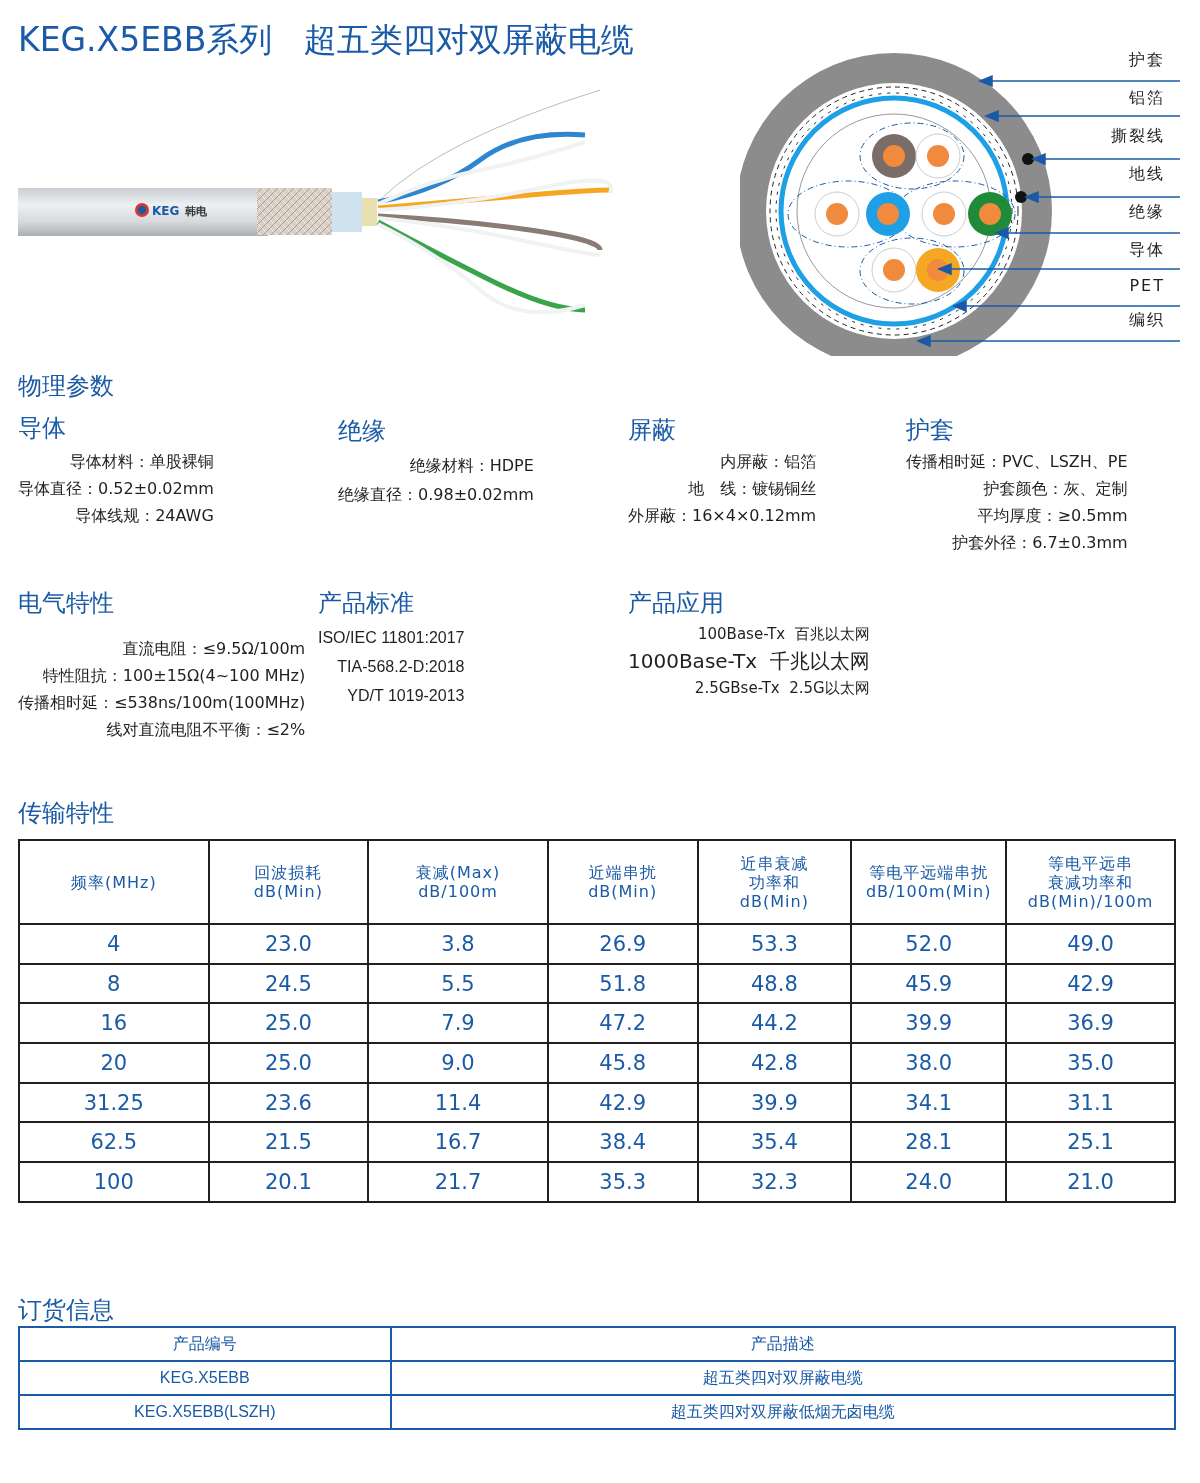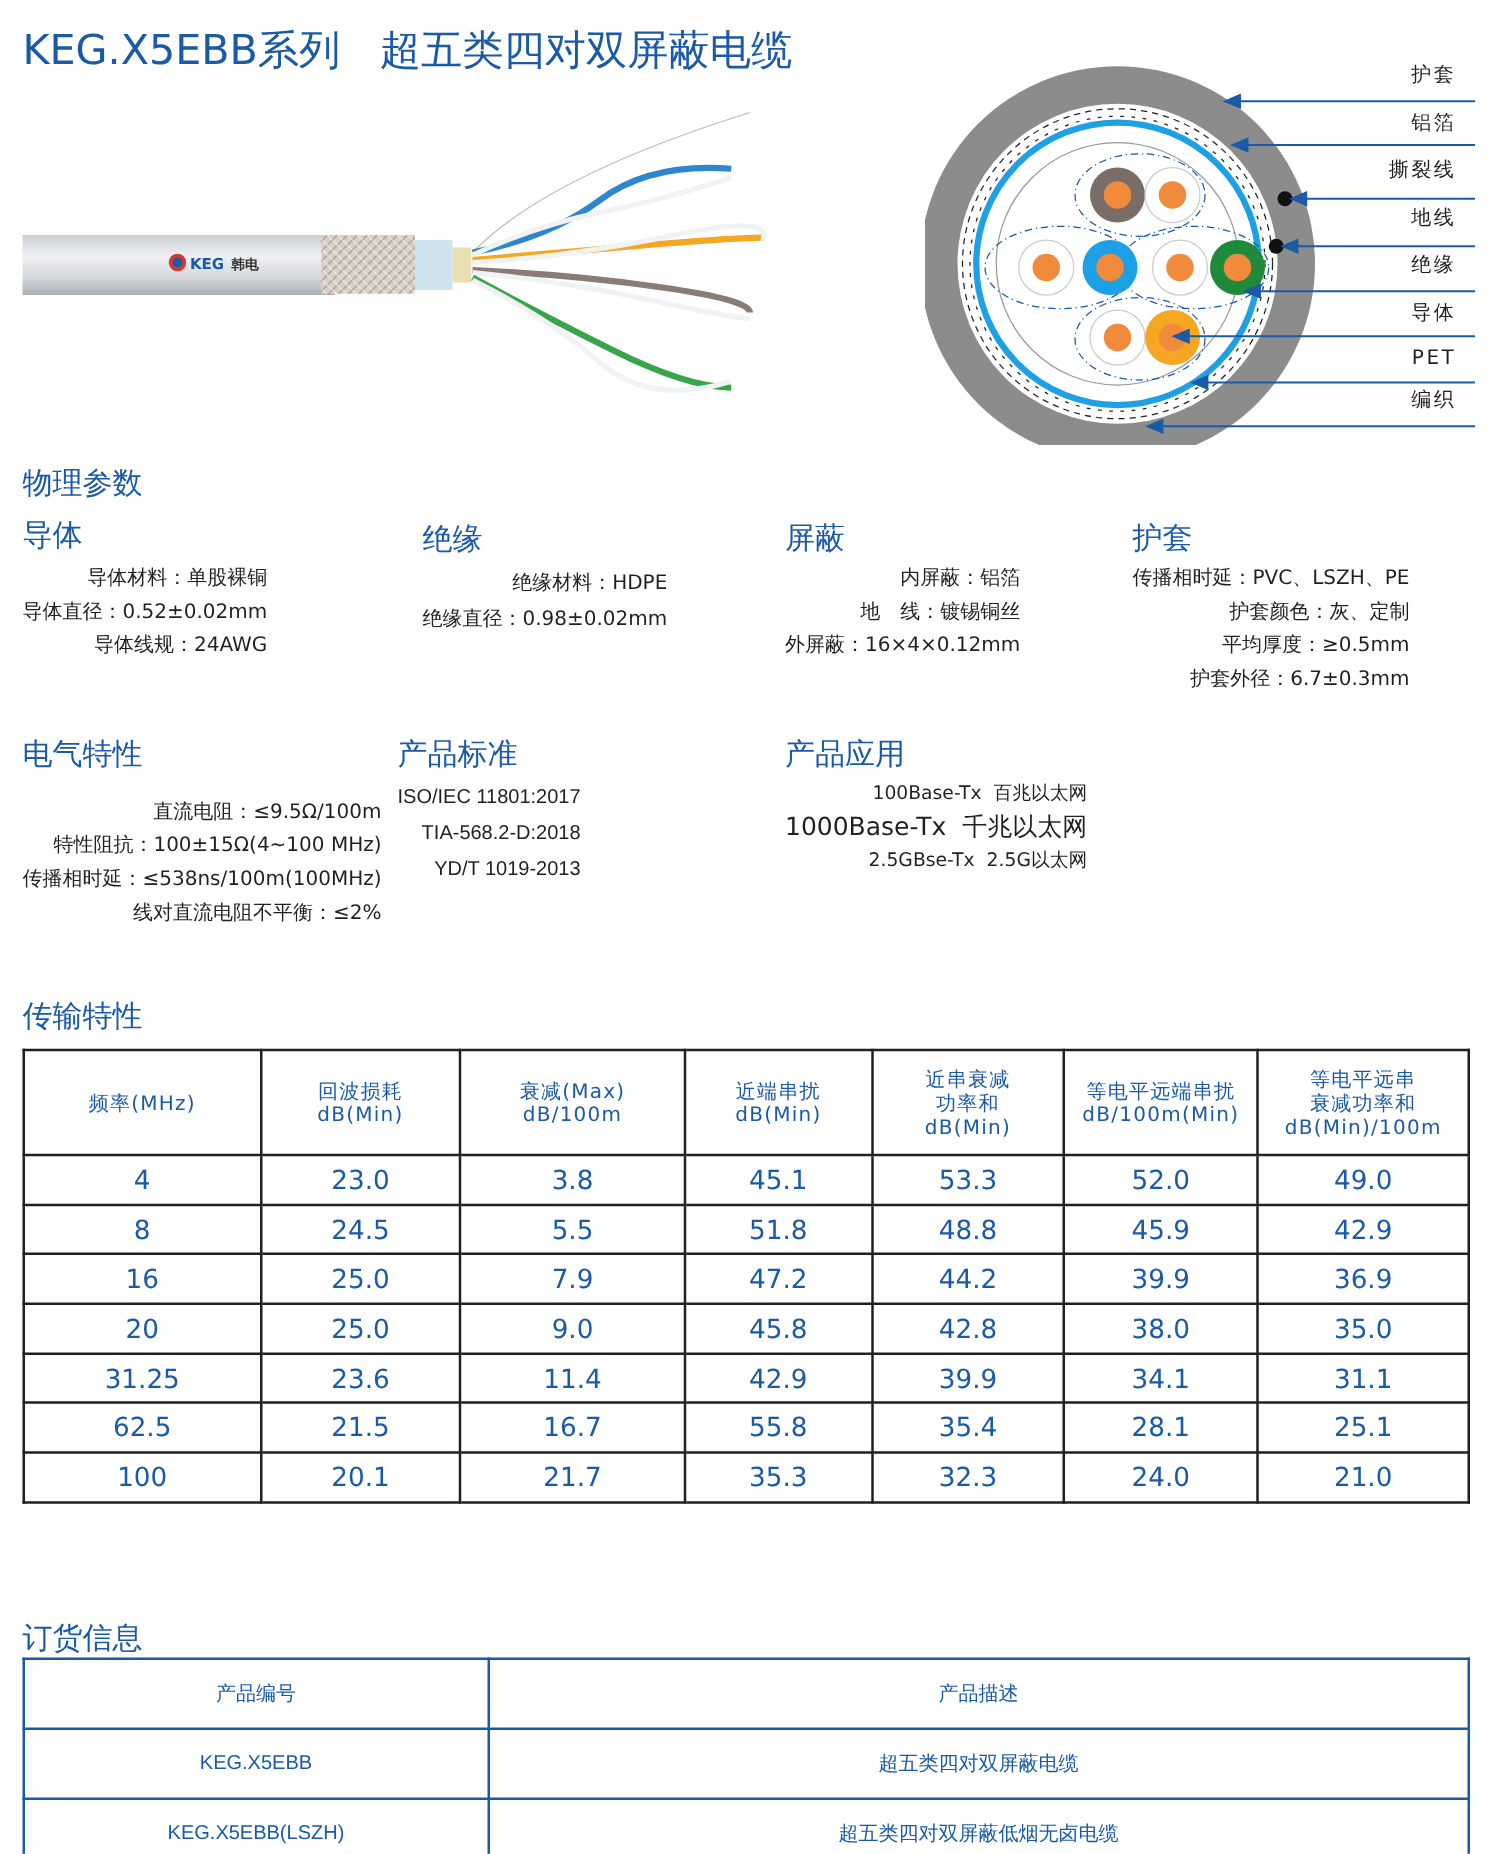--- a/index.html
+++ b/index.html
@@ -19,21 +19,21 @@
   .sub-h { font-size: 24px; color: #1a5aa6; font-family: "DejaVu Sans", sans-serif; }
   .spec { font-size: 16px; line-height: 27px; color: #231f20; font-family: "DejaVu Sans", sans-serif; white-space: pre; text-align: right; }
   .spec-std { font-size: 16px; line-height: 29px; font-family: "Liberation Sans", sans-serif; }
 
   table.tx { position: absolute; left: 18px; top: 839px; width: 1158px; border-collapse: collapse; }
   table.tx td, table.tx th { border: 2px solid #231f20; text-align: center; color: #1a5aa6; font-family: "DejaVu Sans", sans-serif; font-weight: normal; }
   table.tx th { height: 84px; font-size: 16px; line-height: 19px; white-space: pre-line; letter-spacing: 1px; }
   table.tx td { height: 39.7px; font-size: 21px; }
 
   table.order { position: absolute; left: 18px; top: 1326px; width: 1158px; border-collapse: collapse; }
-  table.order td { border: 2px solid #1a5aa6; text-align: center; color: #1a5aa6; font-size: 16px; height: 56px; font-family: "Liberation Sans", sans-serif; }
+  table.order td { border: 2px solid #1a5aa6; text-align: center; color: #1a5aa6; font-size: 16px; height: 34px; font-family: "Liberation Sans", sans-serif; }
 </style>
 </head>
 <body>
 
 <div class="abs title">KEG.X5EBB系列   超五类四对双屏蔽电缆</div>
 
 <div class="abs cable-photo">
   <svg width="670" height="250" viewBox="0 0 670 250">
     <defs>
       <linearGradient id="jk" x1="0" y1="0" x2="0" y2="1">
@@ -219,21 +219,21 @@
       <th>等电平远串
 衰减功率和
 dB(Min)/100m</th>
     </tr>
   </thead>
   <tbody>
     <tr>
       <td>4</td>
       <td>23.0</td>
       <td>3.8</td>
-      <td>45.1</td>
+      <td>26.9</td>
       <td>53.3</td>
       <td>52.0</td>
       <td>49.0</td>
     </tr>
     <tr>
       <td>8</td>
       <td>24.5</td>
       <td>5.5</td>
       <td>51.8</td>
       <td>48.8</td>
@@ -264,21 +264,21 @@
       <td>11.4</td>
       <td>42.9</td>
       <td>39.9</td>
       <td>34.1</td>
       <td>31.1</td>
     </tr>
     <tr>
       <td>62.5</td>
       <td>21.5</td>
       <td>16.7</td>
-      <td>55.8</td>
+      <td>38.4</td>
       <td>35.4</td>
       <td>28.1</td>
       <td>25.1</td>
     </tr>
     <tr>
       <td>100</td>
       <td>20.1</td>
       <td>21.7</td>
       <td>35.3</td>
       <td>32.3</td>

